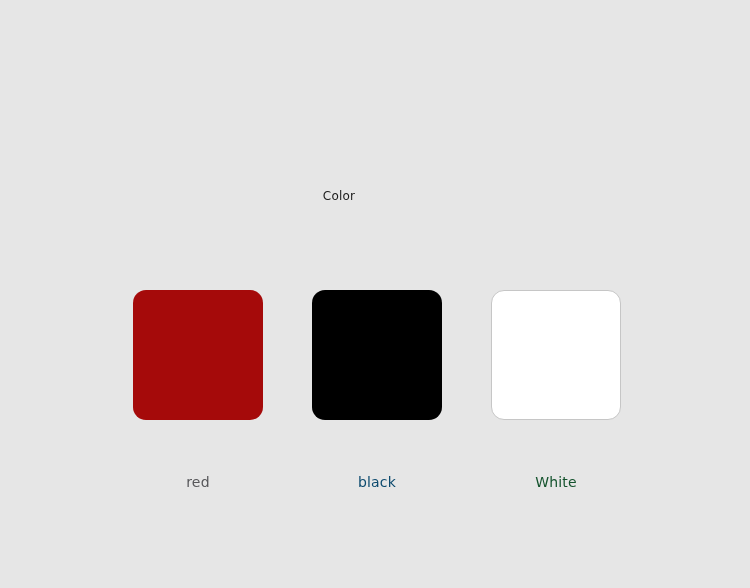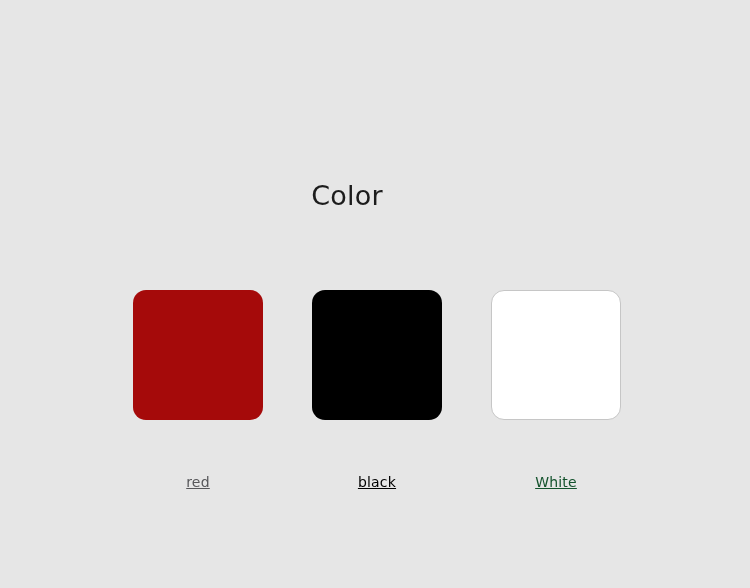--- a/index.html
+++ b/index.html
@@ -22,27 +22,26 @@
     box-sizing: border-box;
   }
 
   
   .page-title {
     position: absolute;
     left: 0;
     top: 183px;
     width: 678px;
     text-align: center;
-    font-size: 27px;
+    font-size: 12px;
     font-weight: 400;
     line-height: 26px;
     color: #1c1c1c;
     letter-spacing: 0.2px;
     margin: 0;
-    padding-left: 8px;
   }
 
   
   .swatch-row {
     position: absolute;
     left: 133px;
     top: 290px;
     width: 488px;
     height: 215px;
     display: flex;
@@ -72,40 +71,39 @@
   }
 
   .swatch-label {
     margin-top: 53px;
     font-size: 14px;
     font-weight: 400;
     line-height: 18px;
     color: #57575a;
     text-align: center;
     letter-spacing: 0.2px;
-    text-decoration: underline;
   }
 </style>
 </head>
 <body style="background: rgb(230, 230, 230);">
 
 <div id="app">
 
   <h1 class="page-title" style="color: rgb(28, 28, 28);">Color</h1>
 
   <div class="swatch-row">
 
     <div class="swatch-cell">
       <div class="swatch-chip" style="background: rgb(165, 10, 10);"></div>
       <div class="swatch-label" style="color: rgb(87, 87, 90);">red</div>
     </div>
 
     <div class="swatch-cell">
       <div class="swatch-chip" style="background: rgb(0, 0, 0);"></div>
-      <div class="swatch-label" style="color: #000000;">black</div>
+      <div class="swatch-label" style="color: #0c4a6e;">black</div>
     </div>
 
     <div class="swatch-cell">
       <div class="swatch-chip has-outline" style="background: rgb(255, 255, 255); border-color: rgb(198, 198, 198);"></div>
       <div class="swatch-label" style="color: #14532d;">White</div>
     </div>
 
   </div>
 </div>
 

